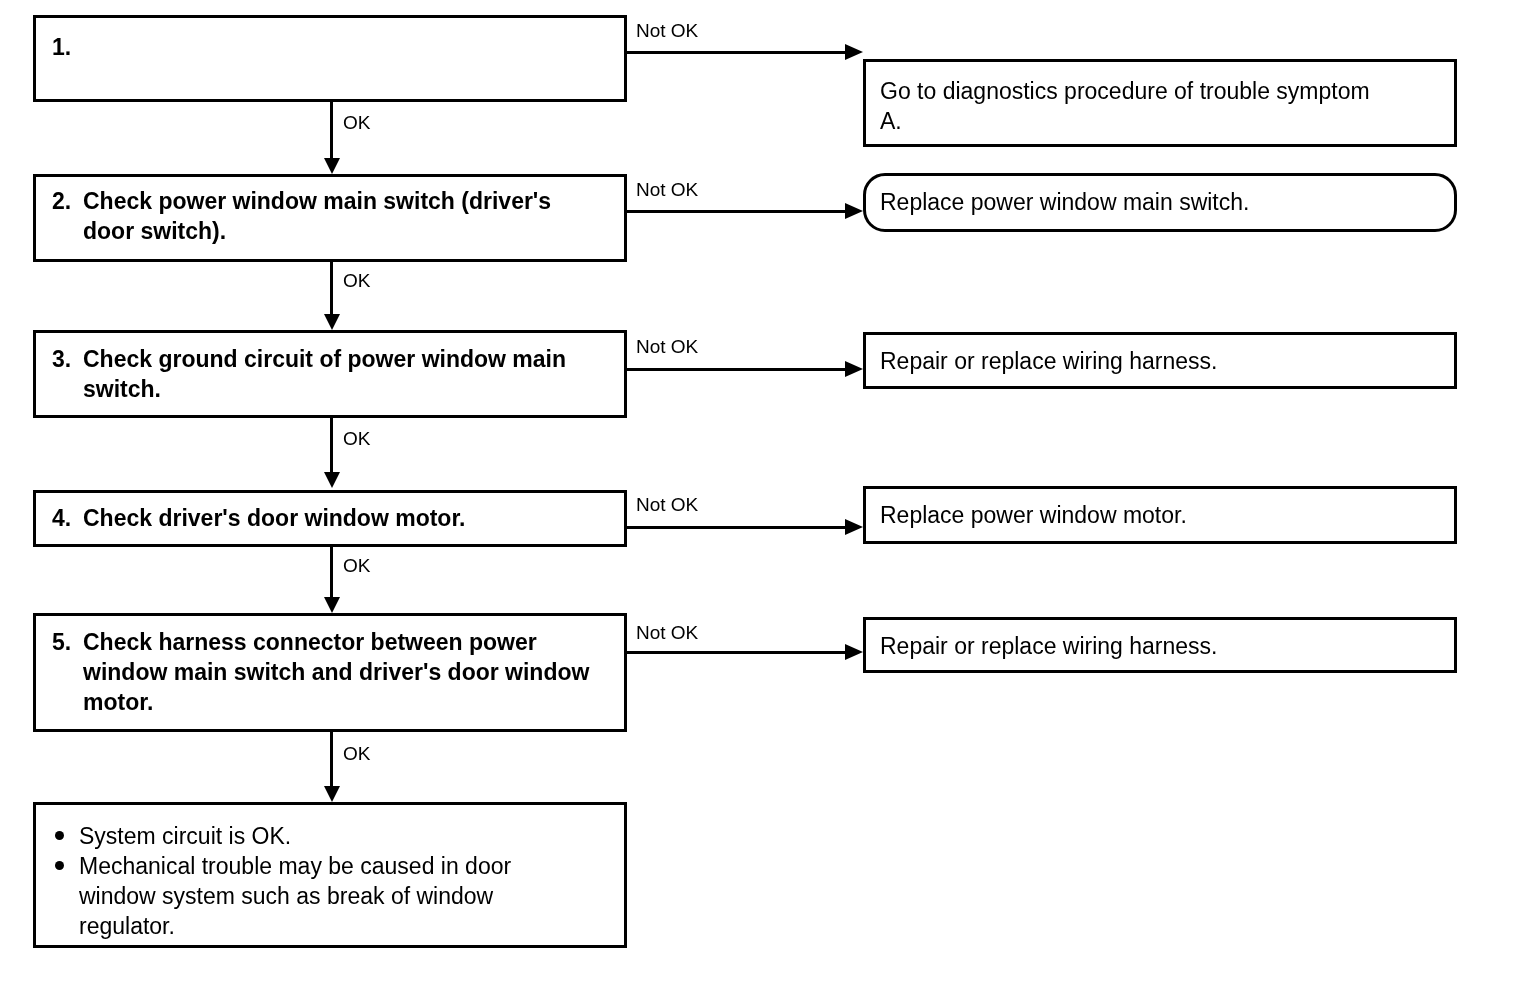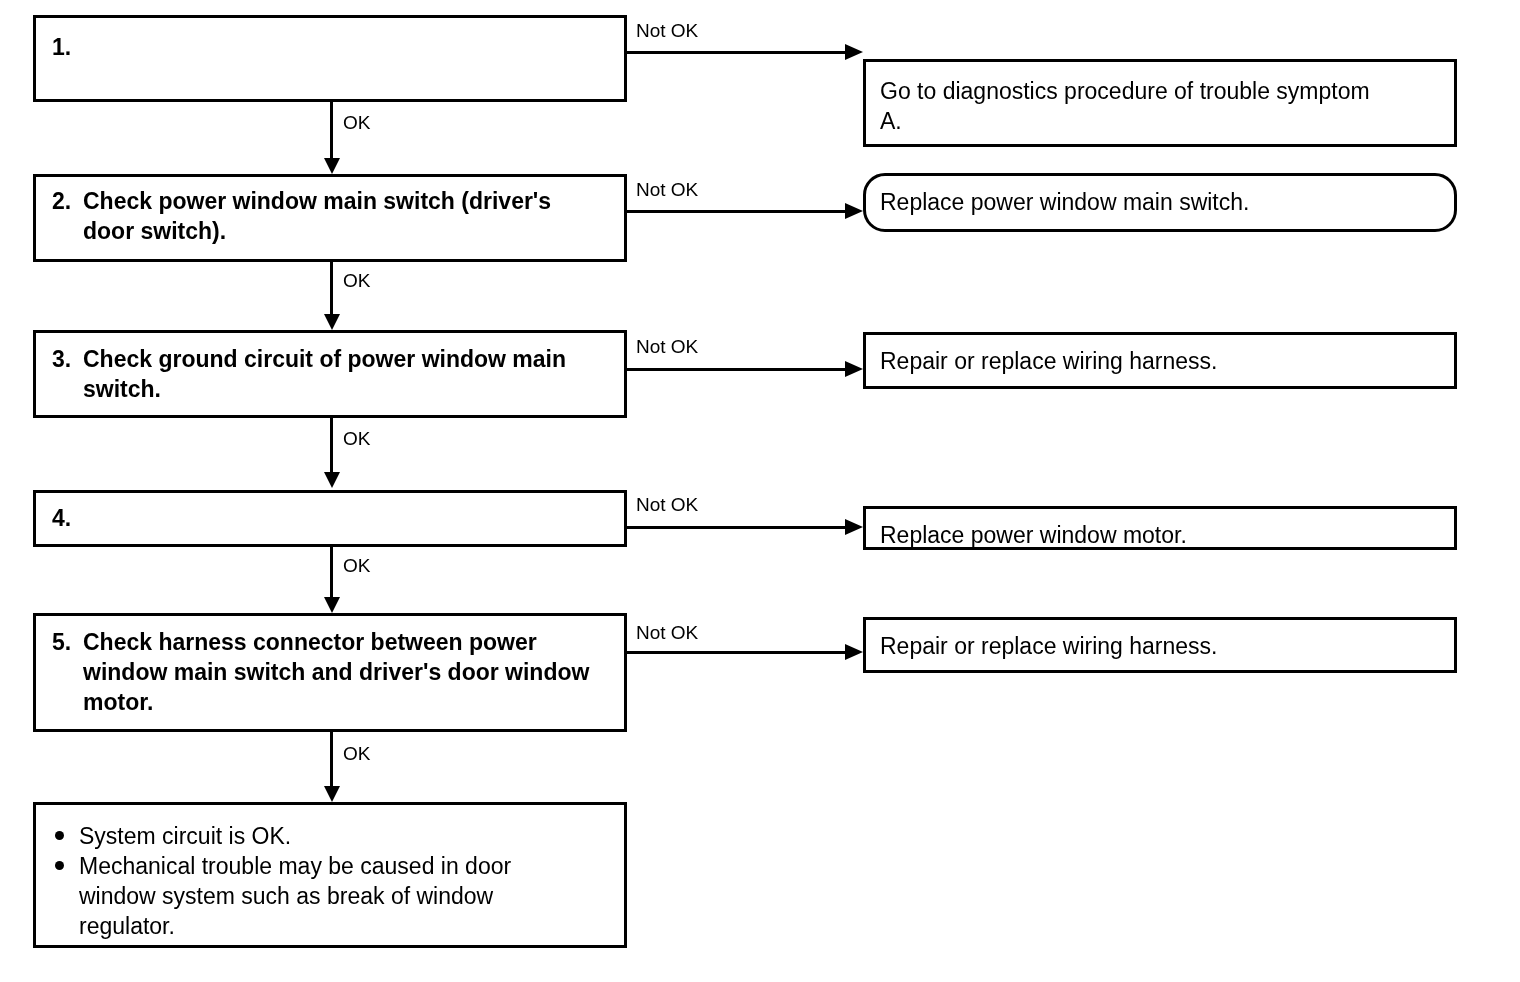--- a/index.html
+++ b/index.html
@@ -72,25 +72,26 @@
   <div class="htri" style="top:361px;"></div>
   <div class="box rbox" style="top:332px;height:57px;padding-top:11px;">
     <span>Repair or replace wiring harness.</span>
   </div>
   <div class="vline" style="top:418px;height:56px;"></div>
   <div class="vtri" style="top:472px;"></div>
   <div class="lbl oklbl" style="top:426px;">OK</div>
 
   <div class="box lbox" style="top:490px;height:57px;padding-top:10px;padding-right:10px;">
     <span class="num">4.</span>
+    <span class="btxt">Check driver's door window motor.</span>
   </div>
   <div class="lbl noklbl" style="top:492px;">Not OK</div>
   <div class="hline" style="top:526px;"></div>
   <div class="htri" style="top:519px;"></div>
-  <div class="box rbox" style="top:506px;height:44px;padding-top:11px;">
+  <div class="box rbox" style="top:486px;height:58px;padding-top:11px;">
     <span>Replace power window motor.</span>
   </div>
   <div class="vline" style="top:547px;height:50px;"></div>
   <div class="vtri" style="top:597px;"></div>
   <div class="lbl oklbl" style="top:553px;">OK</div>
 
   <div class="box lbox" style="top:613px;height:119px;padding-top:11px;padding-right:15px;">
     <span class="num">5.</span>
     <span class="btxt">Check harness connector between power window main switch and driver's door window motor.</span>
   </div>

